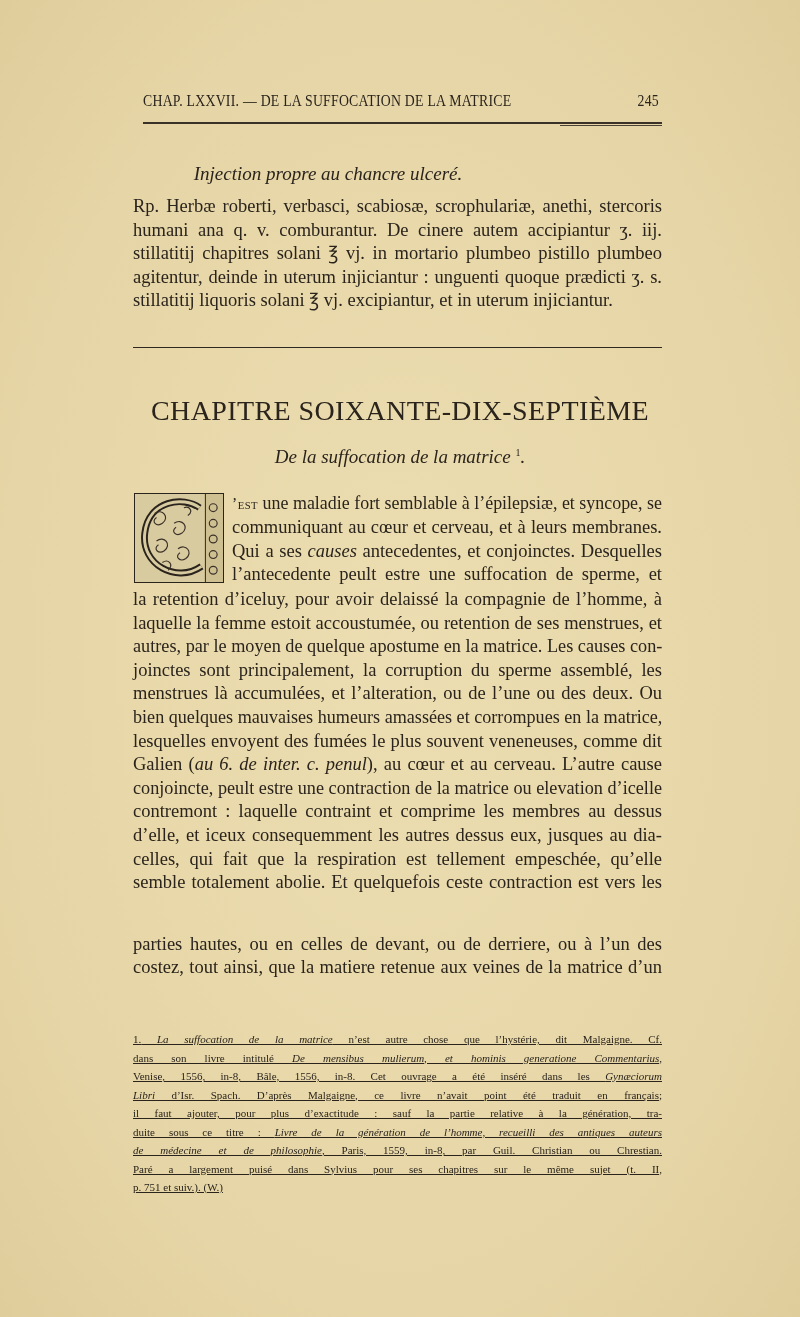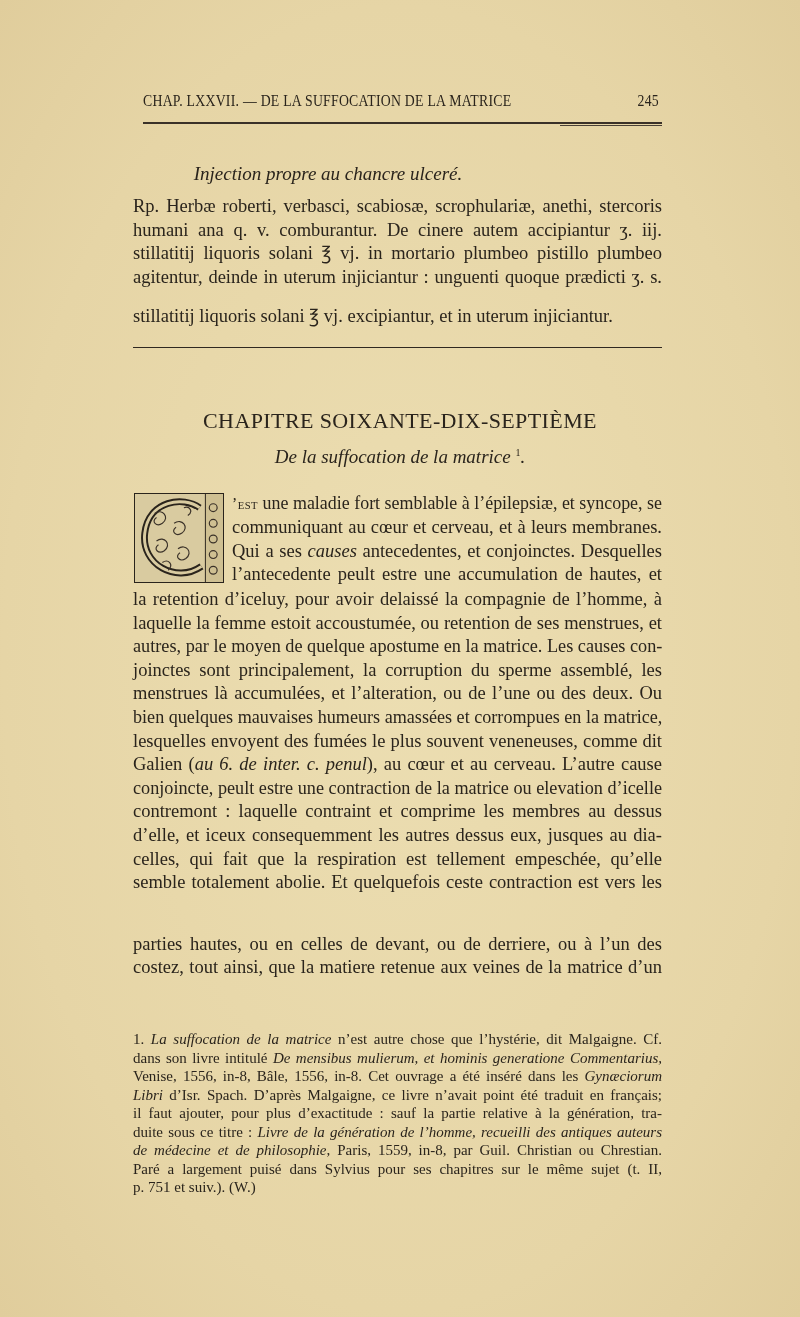--- a/index.html
+++ b/index.html
@@ -33,47 +33,47 @@
   .subhead {
     position: absolute; left: 0; width: 656px; text-align: center;
     font-style: italic; font-size: 19px;
   }
   .para {
     position: absolute; left: 133px; width: 529px;
     font-size: 18.5px; line-height: 23.6px;
     text-align: justify;
   }
   .para .line { display: block; text-align: justify; text-align-last: justify; white-space: nowrap; }
-  .para .line.last { text-align-last: left; margin-top: 16px; }
+  .para .line.last { text-align-last: left; }
   .line { transform-origin: left center; }
   .divider {
     position: absolute; left: 133px; top: 347px; width: 529px; height: 1px;
     background: #2f2820;
   }
   .chapter-title {
-    position: absolute; left: 0; width: 800px; top: 408px; text-align: center;
-    font-size: 22px; letter-spacing: 0.4px;
+    position: absolute; left: 0; width: 800px; top: 395px; text-align: center;
+    font-size: 28px; letter-spacing: 0.4px;
   }
   .chapter-subtitle {
     position: absolute; left: 0; width: 800px; top: 446px; text-align: center;
     font-style: italic; font-size: 19px;
   }
   sup { font-size: 10px; font-style: normal; vertical-align: 7px; }
   .dropcap {
     position: absolute; left: 134px; top: 493px; width: 90px; height: 90px;
     border: 1.5px solid #2a241c; box-sizing: border-box;
     background: #d8c99a;
   }
   .dropcap svg { width: 100%; height: 100%; display: block; }
   .smallcaps { font-variant: small-caps; font-size: 16px; letter-spacing: 0.5px; }
   .body-first { position: absolute; left: 232px; width: 430px; top: 492px; font-size: 18.5px; line-height: 23.8px; }
   .body-first .line { display: block; text-align: justify; text-align-last: justify; white-space: nowrap; }
   .body-main { position: absolute; left: 133px; width: 529px; top: 588px; font-size: 18.5px; line-height: 23.6px; }
   .body-main .line { display: block; text-align: justify; text-align-last: justify; white-space: nowrap; }
-  .fn { position: absolute; left: 133px; width: 529px; top: 1030px; font-size: 15px; line-height: 18.5px; }
+  .fn { position: absolute; left: 133px; width: 529px; top: 1030px; font-size: 11px; line-height: 18.5px; text-decoration: underline; }
   .fn .line { display: block; text-align: justify; text-align-last: justify; white-space: nowrap; }
   .fn .line.last { text-align-last: left; }
   i, .it { font-style: italic; }
 </style>
 </head>
 <body>
 
 <div class="page">
 
   <div class="header">
@@ -81,21 +81,21 @@
     <span>245</span>
   </div>
   <div class="header-rule"></div>
   <div class="header-rule2"></div>
 
   <div class="subhead" style="top:163px;">Injection propre au chancre ulceré.</div>
 
   <div class="para" style="top:195px;">
     <span class="line" style="display: block;">Rp. Herbæ roberti, verbasci, scabiosæ, scrophulariæ, anethi, stercoris</span>
     <span class="line" style="display: block;">humani ana q. v. comburantur. De cinere autem accipiantur ʒ. iij.</span>
-    <span class="line" style="display: block;">stillatitij liquoris solani ℥ vj. in mortario plumbeo pistillo plumbeo</span>
+    <span class="line" style="display: block;">stillatitij chapitres solani ℥ vj. in mortario plumbeo pistillo plumbeo</span>
     <span class="line" style="display: block;">agitentur, deinde in uterum injiciantur : unguenti quoque prædicti ʒ. s.</span>
     <span class="line last" style="display: block;">stillatitij liquoris solani ℥ vj. excipiantur, et in uterum injiciantur.</span>
   </div>
 
   <div class="divider"></div>
 
   <div class="chapter-title">CHAPITRE SOIXANTE-DIX-SEPTIÈME</div>
   <div class="chapter-subtitle">
     <span>De la suffocation de la matrice</span>
     <sup>1</sup><span>.</span>
@@ -121,21 +121,21 @@
         <path d="M28 70 c6 -4 12 2 6 8"></path>
         <path d="M50 14 c6 -2 10 4 4 8"></path>
       </g>
     </svg>
   </div>
 
   <div class="body-first">
     <span class="line" style="display: block; transform: scaleX(0.9685); width: 444px;"><span class="smallcaps">’est</span><span> une maladie fort semblable à l’épilepsiæ, et syncope, se</span></span>
     <span class="line" style="display: block;">communiquant au cœur et cerveau, et à leurs membranes.</span>
     <span class="line" style="display: block;"><span>Qui a ses </span><i>causes</i><span> antecedentes, et conjoinctes. Desquelles</span></span>
-    <span class="line" style="display: block;">l’antecedente peult estre une accumulation de hautes, et</span>
+    <span class="line" style="display: block;">l’antecedente peult estre une suffocation de sperme, et</span>
   </div>
 
   <div class="body-main">
     <span class="line" style="display: block;">la retention d’iceluy, pour avoir delaissé la compagnie de l’homme, à</span>
     <span class="line" style="display: block;">laquelle la femme estoit accoustumée, ou retention de ses menstrues, et</span>
     <span class="line" style="display: block; transform: scaleX(0.9851); width: 537px;">autres, par le moyen de quelque apostume en la matrice. Les causes con-</span>
     <span class="line" style="display: block;">joinctes sont principalement, la corruption du sperme assemblé, les</span>
     <span class="line" style="display: block;">menstrues là accumulées, et l’alteration, ou de l’une ou des deux. Ou</span>
     <span class="line" style="display: block; transform: scaleX(0.9796); width: 540px;">bien quelques mauvaises humeurs amassées et corrompues en la matrice,</span>
     <span class="line" style="display: block;">lesquelles envoyent des fumées le plus souvent veneneuses, comme dit</span>

